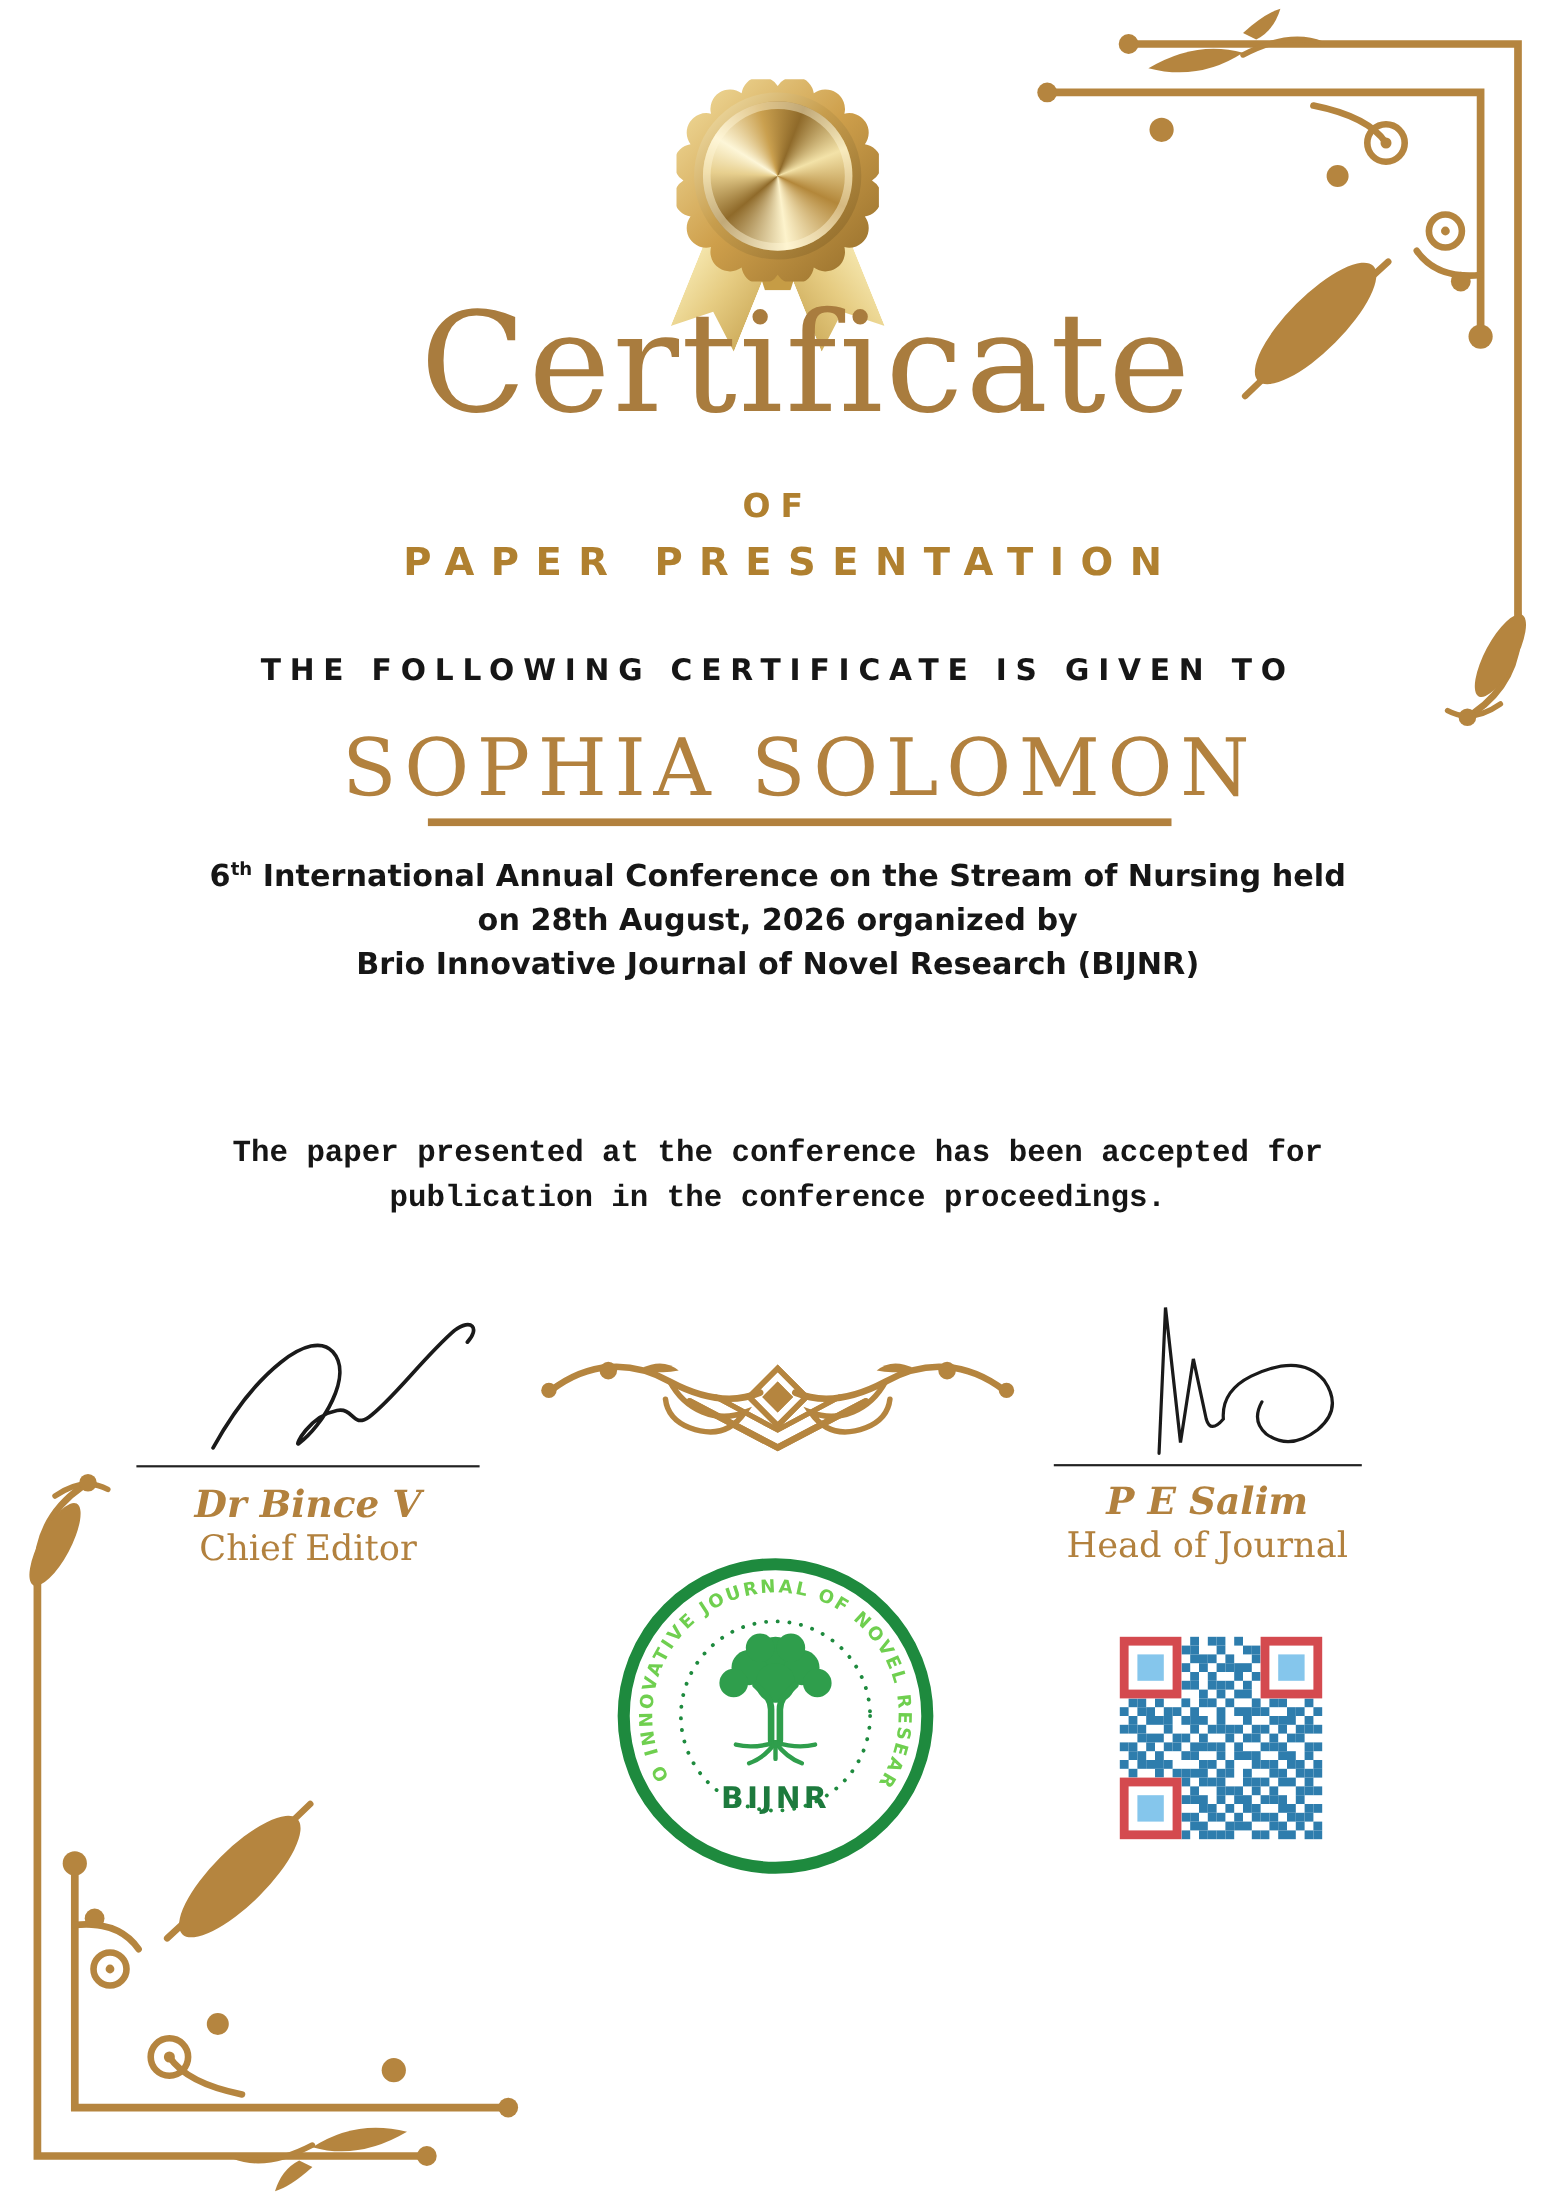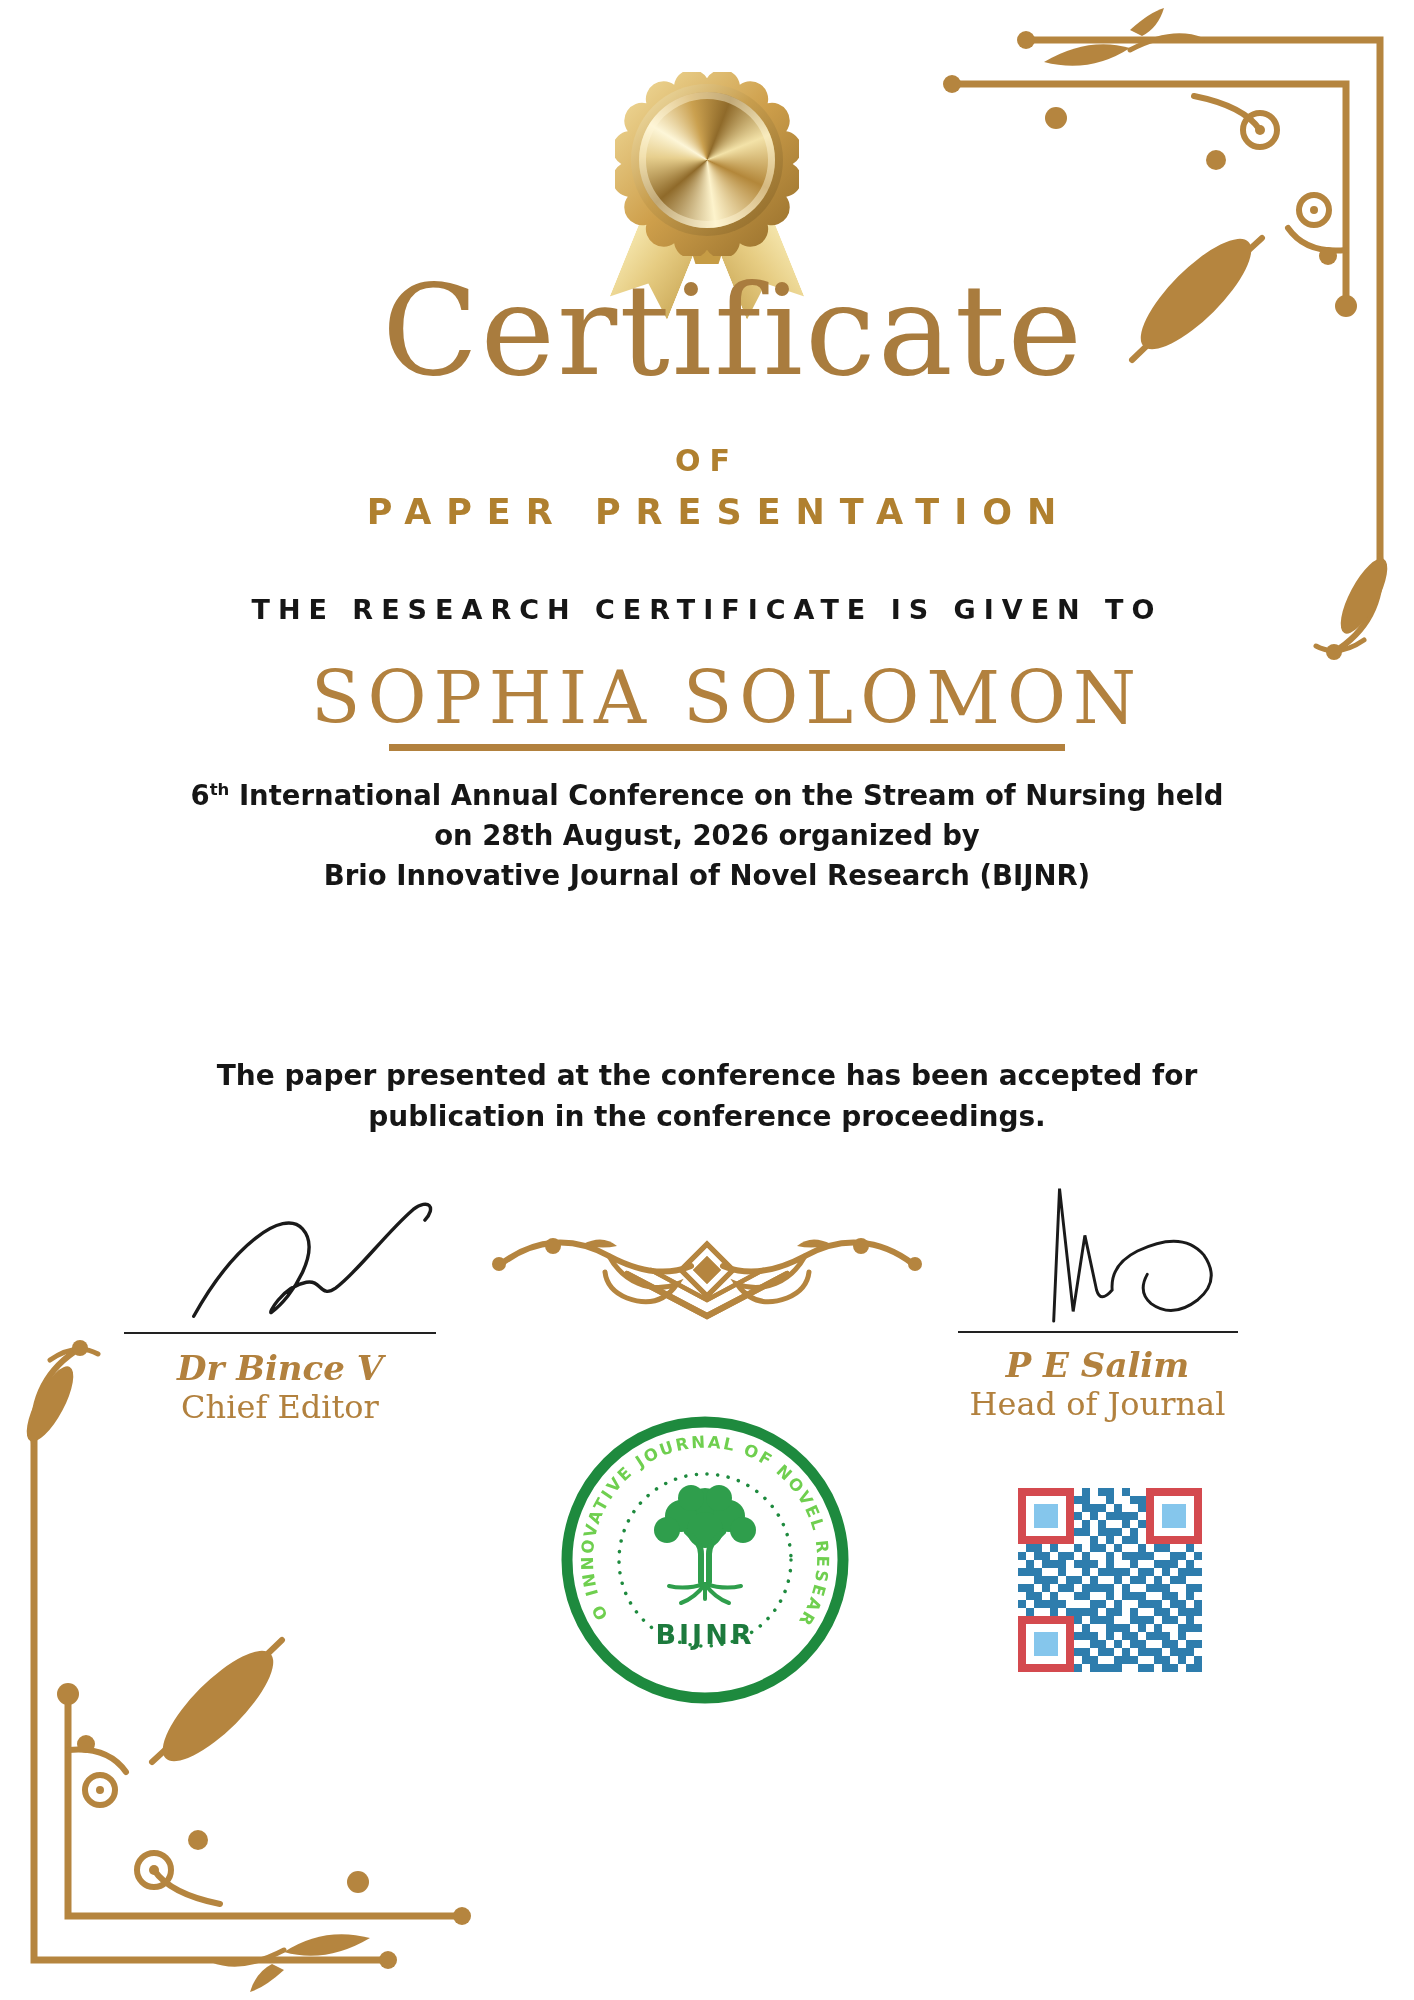--- a/index.html
+++ b/index.html
@@ -137,33 +137,33 @@
         A17,17 0 0 1 88,6 A17,17 0 0 1 119.4,12.2 A17,17 0 0 1 146,30
         A17,17 0 0 1 163.8,56.6 A17,17 0 0 1 170,88 Z"></path>
     </svg>
     <div class="medal-ring"></div>
     <div class="medal-disc"></div>
   </div>
 
   <div class="abs cline title" style="top:268px;transform:translateX(26px);">Certificate</div>
   <div class="abs cline of" style="top:443px;">OF</div>
   <div class="abs cline paper-pres" style="top:492px;padding-left:24px;">PAPER PRESENTATION</div>
-  <div class="abs cline given-to" style="top:594px;">THE RESEARCH CERTIFICATE IS GIVEN TO</div>
+  <div class="abs cline given-to" style="top:594px;">THE FOLLOWING CERTIFICATE IS GIVEN TO</div>
 
   <div class="abs cline recipient" style="top:662px;transform:translateX(20px);">SOPHIA SOLOMON</div>
   <div class="abs name-underline" style="top:744px;left:50%;transform:translateX(calc(-50% + 20px));"></div>
 
   <div class="abs cline body-bold" style="top:770px;">
     <div><span>6</span><sup>th</sup><span> International Annual Conference on the Stream of Nursing held</span></div>
     <div>on 28th August, 2026 organized by</div>
     <div>Brio Innovative Journal of Novel Research (BIJNR)</div>
   </div>
 
 
-  <div class="abs cline body-bold" style="top:1055px;line-height:41px;font-size:28px;">
+  <div class="abs cline body-bold" style="top:1028px;line-height:41px;font-size:28px;font-family:Liberation Mono, monospace;">
     <div>The paper presented at the conference has been accepted for</div>
     <div>publication in the conference proceedings.</div>
   </div>
 
 
   <div class="abs sig-block" style="top:1190px;left:100px;width:360px;">
     <svg width="300" height="136" viewBox="0 0 300 140" style="margin-left:70px;">
       <path d="M20,130 C60,58 112,18 132,40 C152,62 122,110 100,126 C96,129 110,100 136,95
                C152,92 150,112 166,101 C188,85 218,44 246,20 C262,8 270,18 258,31" stroke="#1a1a1a" stroke-width="3.5" fill="none" stroke-linecap="round"></path>
     </svg>

